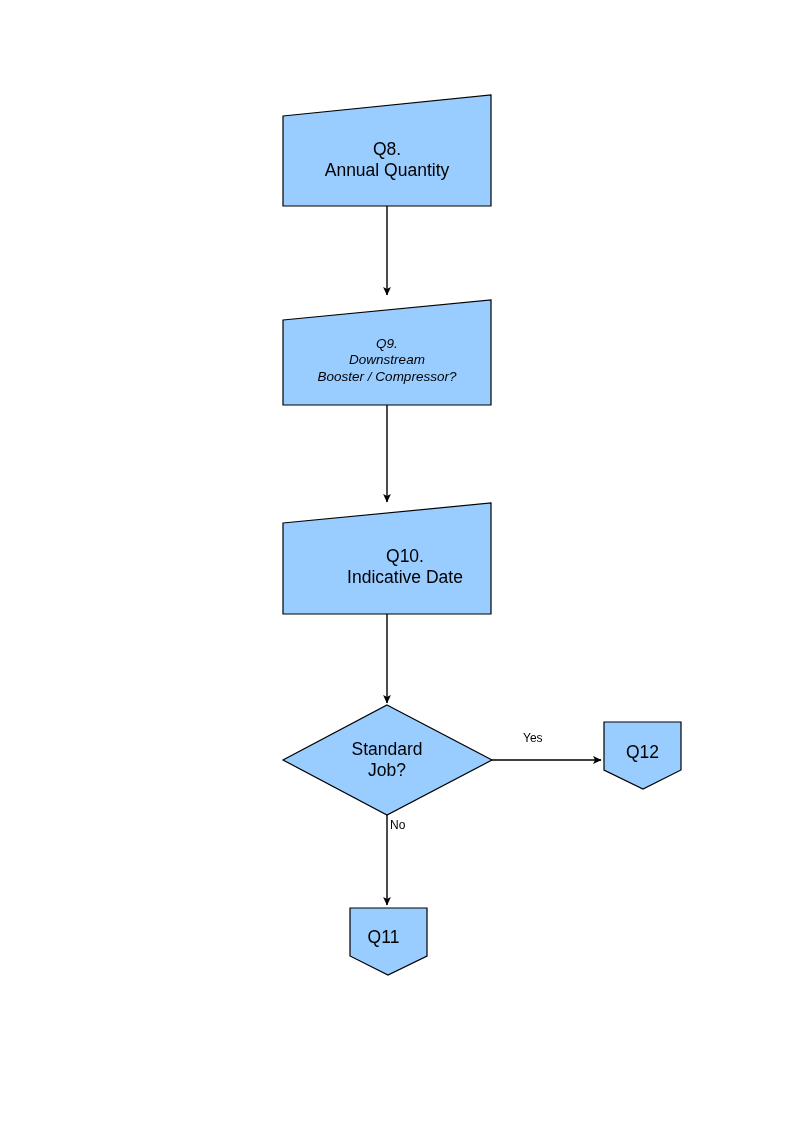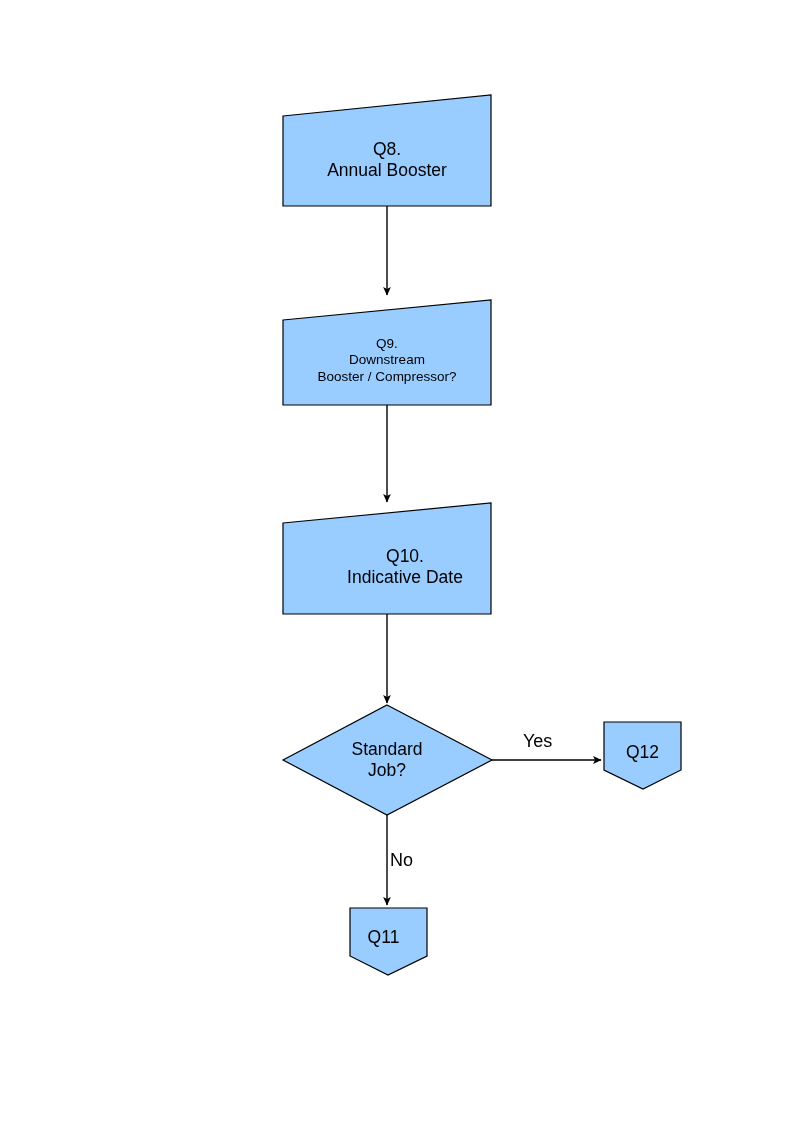--- a/index.html
+++ b/index.html
@@ -28,25 +28,25 @@
   }
   .node-text {
     position: absolute;
     text-align: center;
     line-height: 1.22;
     color: #000000;
     white-space: pre;
     pointer-events: none;
   }
   .t-large { font-size: 17.5px; }
-  .t-small { font-size: 13.5px; }
+  .t-small { font-size: 13.5px; font-style: italic; }
   .t-term  { font-size: 17.5px; }
   .edge-label {
     position: absolute;
-    font-size: 18px;
+    font-size: 12px;
     color: #000000;
     white-space: pre;
   }
 </style>
 </head>
 <body>
 
 <div id="canvas">
 
   <svg class="svg-layer" viewBox="0 0 794 1123" xmlns="http://www.w3.org/2000/svg">
@@ -73,33 +73,33 @@
     <line x1="492" y1="760" x2="601" y2="760" stroke="#000000" stroke-width="1.4" marker-end="url(#arrowhead)"></line>
 
     <line x1="387" y1="815" x2="387" y2="905" stroke="#000000" stroke-width="1.4" marker-end="url(#arrowhead)"></line>
 
     <polygon points="604,722 681,722 681,770 643,789 604,770" fill="#99CCFF" stroke="#000000" stroke-width="1.2"></polygon>
 
     <polygon points="350,908 427,908 427,956 388,975 350,956" fill="#99CCFF" stroke="#000000" stroke-width="1.2"></polygon>
   </svg>
 
   <div class="node-text t-large" style="left:283px; top:139px; width:208px;">Q8.
-Annual Booster</div>
+Annual Quantity</div>
 
   <div class="node-text t-small" style="left:283px; top:336px; width:208px;">Q9.
 Downstream
 Booster / Compressor?</div>
 
   <div class="node-text t-large" style="left:283px; top:546px; width:244px;">Q10.
 Indicative Date</div>
 
   <div class="node-text t-large" style="left:300px; top:739px; width:174px;">Standard
 Job?</div>
 
   <div class="node-text t-term" style="left:604px; top:742px; width:77px;text-align:center;">Q12</div>
 
   <div class="node-text t-term" style="left:350px; top:927px; width:67px;">Q11</div>
 
   <div class="edge-label" style="left:523px; top:731px;">Yes</div>
 
-  <div class="edge-label" style="left:390px; top:850px;">No</div>
+  <div class="edge-label" style="left:390px; top:818px;">No</div>
 
 </div>
 
 </body></html>

